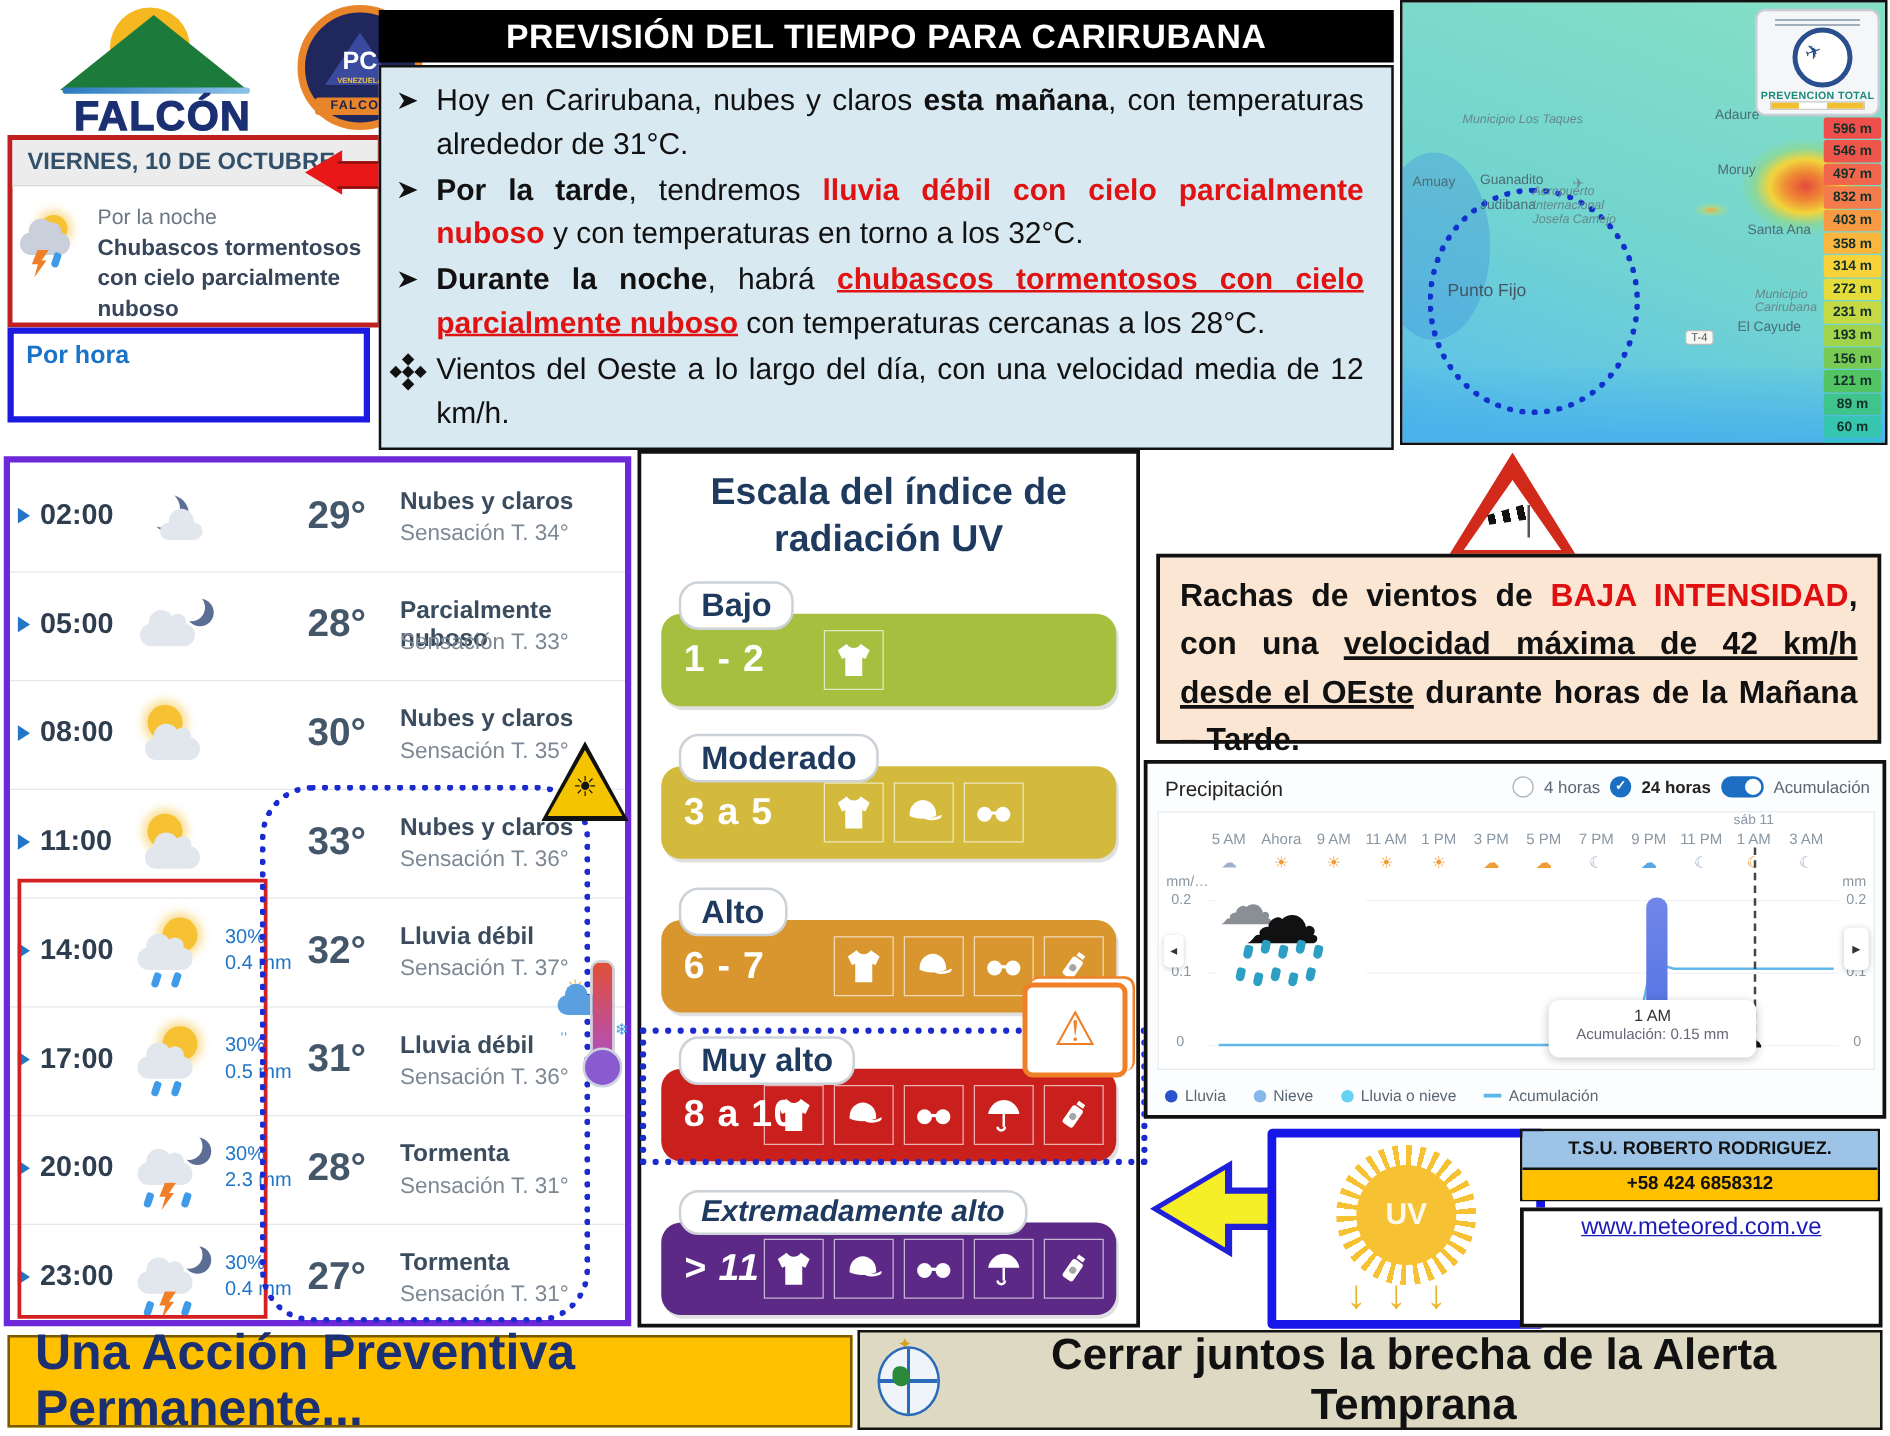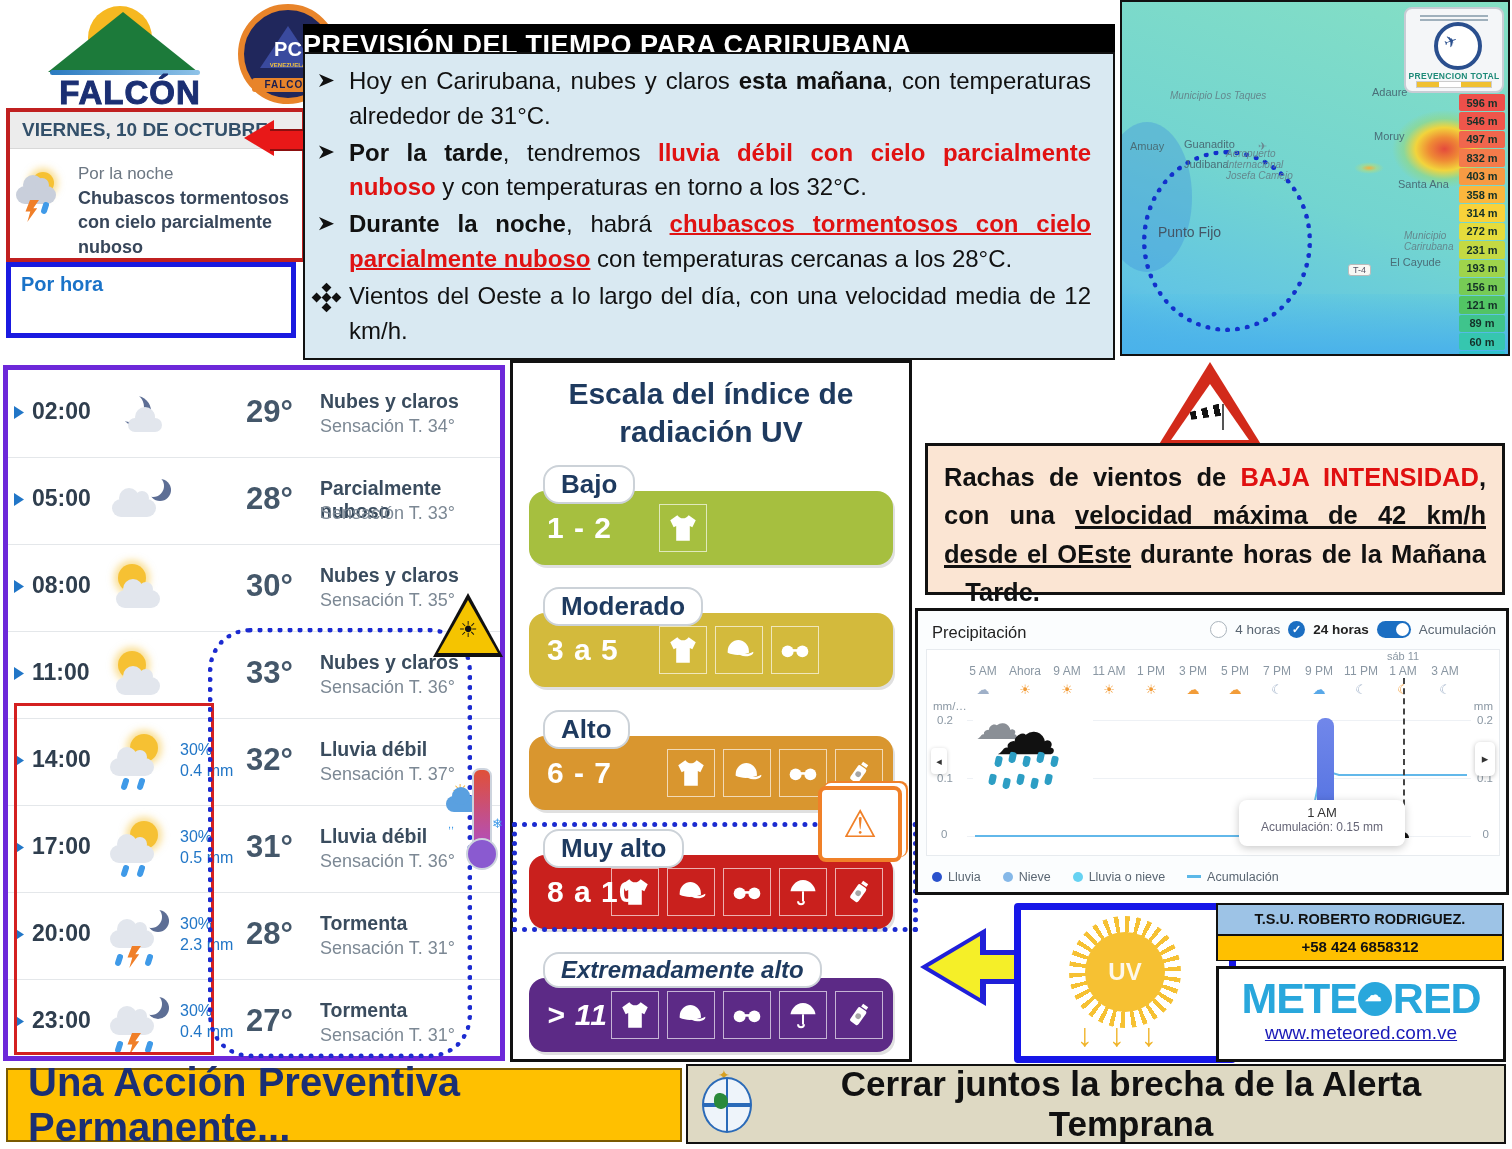--- a/index.html
+++ b/index.html
@@ -25,21 +25,21 @@
   .red-arrow{position:absolute;right:-14px;top:8px;width:72px;height:36px;}
   .ra-head{position:absolute;left:0;top:0;width:30px;height:36px;background:#e81818;clip-path:polygon(100% 0,100% 100%,0 50%);}
   .ra-shaft{position:absolute;left:26px;top:9px;width:44px;height:18px;background:#e81818;border:2px solid #8c0f0f;border-left:none;}
   .night-row{position:absolute;left:10px;top:52px;right:6px;}
   .nr-label{font-size:17px;color:#6b7682;margin-left:58px;}
   .nr-cond{font-size:18px;font-weight:bold;color:#37465a;margin-left:58px;line-height:1.35;margin-top:2px;}
   .porhora-box{left:6px;top:262px;width:290px;height:76px;border:5px solid #1a1ae0;background:#fff;padding:6px 10px;box-sizing:border-box;}
   .ph-title{color:#1a73c8;font-weight:bold;font-size:20px;}
   .ph-text{color:#4a5662;font-size:21px;line-height:1.25;margin-top:2px;}
   
-  .title-bar{left:303px;top:24px;width:812px;height:42px;background:#000;color:#fff;text-align:left;font-size:27px;font-weight:bold;line-height:42px;letter-spacing:.5px;}
+  .title-bar{left:303px;top:8px;width:812px;height:42px;background:#000;color:#fff;text-align:center;font-size:27px;font-weight:bold;line-height:42px;letter-spacing:.5px;}
   .forecast-box{left:303px;top:52px;width:812px;height:308px;background:#d9e9f2;border:2px solid #111;box-sizing:border-box;padding:10px 22px 0 14px;}
   .f-item{display:flex;margin-bottom:2px;}
   .f-bullet{width:30px;flex:0 0 30px;padding-top:9px;}
   .b-arrow{width:15px;height:15px;background:#111;clip-path:polygon(0 6%,100% 50%,0 94%,28% 50%);}
   .b-diamond{width:7px;height:7px;background:#111;transform:rotate(45deg);box-shadow:7px 7px #111,-7px -7px #111,7px -7px #111,-7px 7px #111;margin:6px 0 0 4px;transform-origin:center;}
   .f-text{font-size:24px;color:#111;line-height:1.45;text-align:justify;flex:1;}
   .f-text b{font-weight:bold;}
   .red-b{color:#e01212;font-weight:bold;}
   .red-bu{color:#e01212;font-weight:bold;text-decoration:underline;text-decoration-thickness:2px;}
   
@@ -725,25 +725,20 @@
   <div class="uvs-core">
       <span>UV</span>
     </div>
   <div class="uvs-arrows">↓↓↓</div>
 </div>
 <div class="abs contact">
   <div class="c-name">T.S.U. ROBERTO RODRIGUEZ.</div>
   <div class="c-phone">+58 424 6858312</div>
 </div>
 <div class="abs meteored">
-  <div class="mt-brand">
-    <span>METE</span>
-      <span class="mt-o"></span>
-      <span>RED</span>
-  </div>
   <a class="mt-url">www.meteored.com.ve</a>
 </div>
 
 <div class="abs foot-left">
     <span>Una Acción Preventiva Permanente...</span>
   </div>
 <div class="abs foot-right">
   <div class="wmo">
     <span class="wmo-star">✦</span>
     <div class="wmo-globe"></div>

